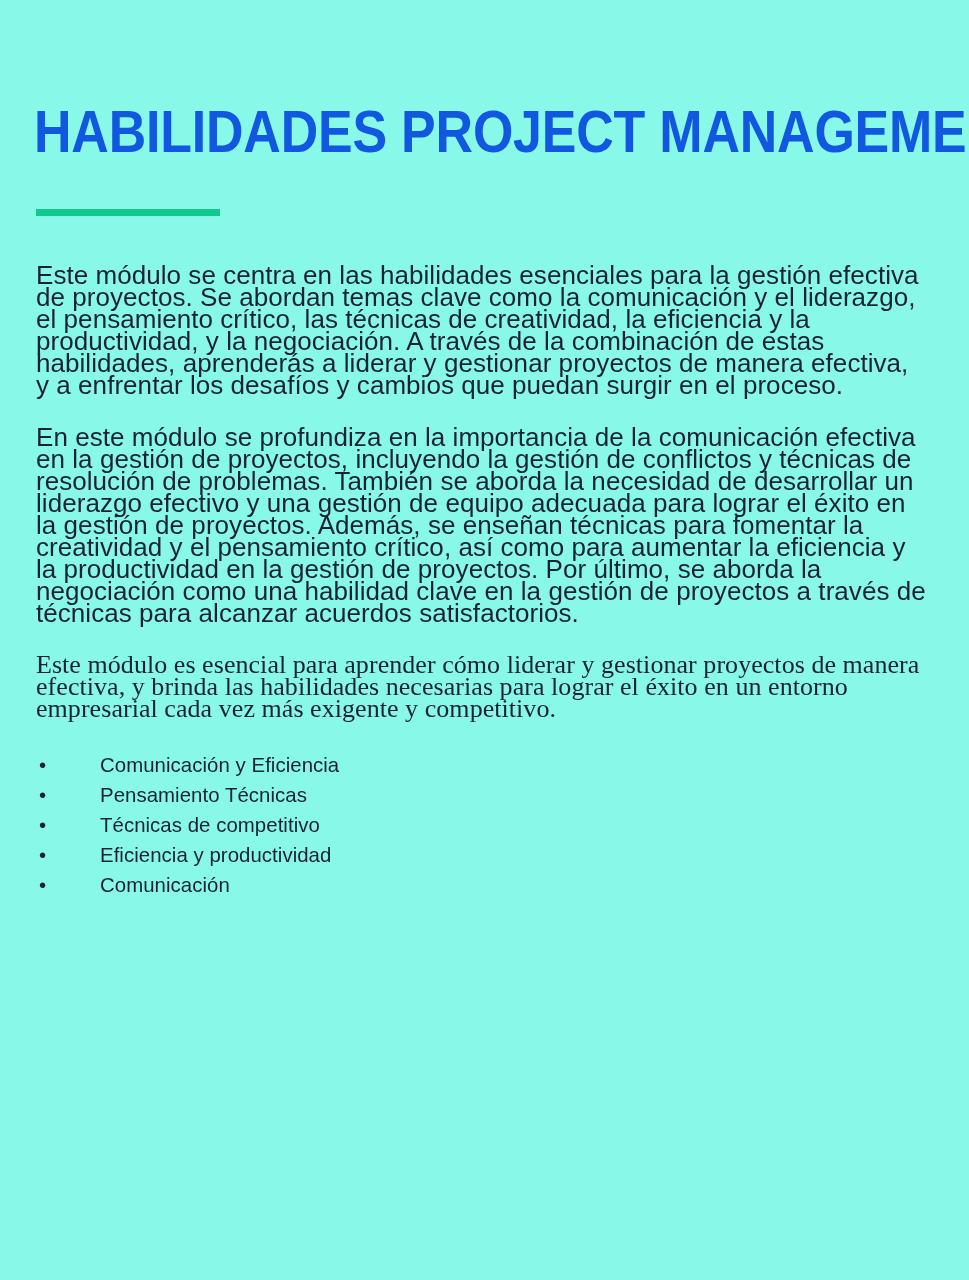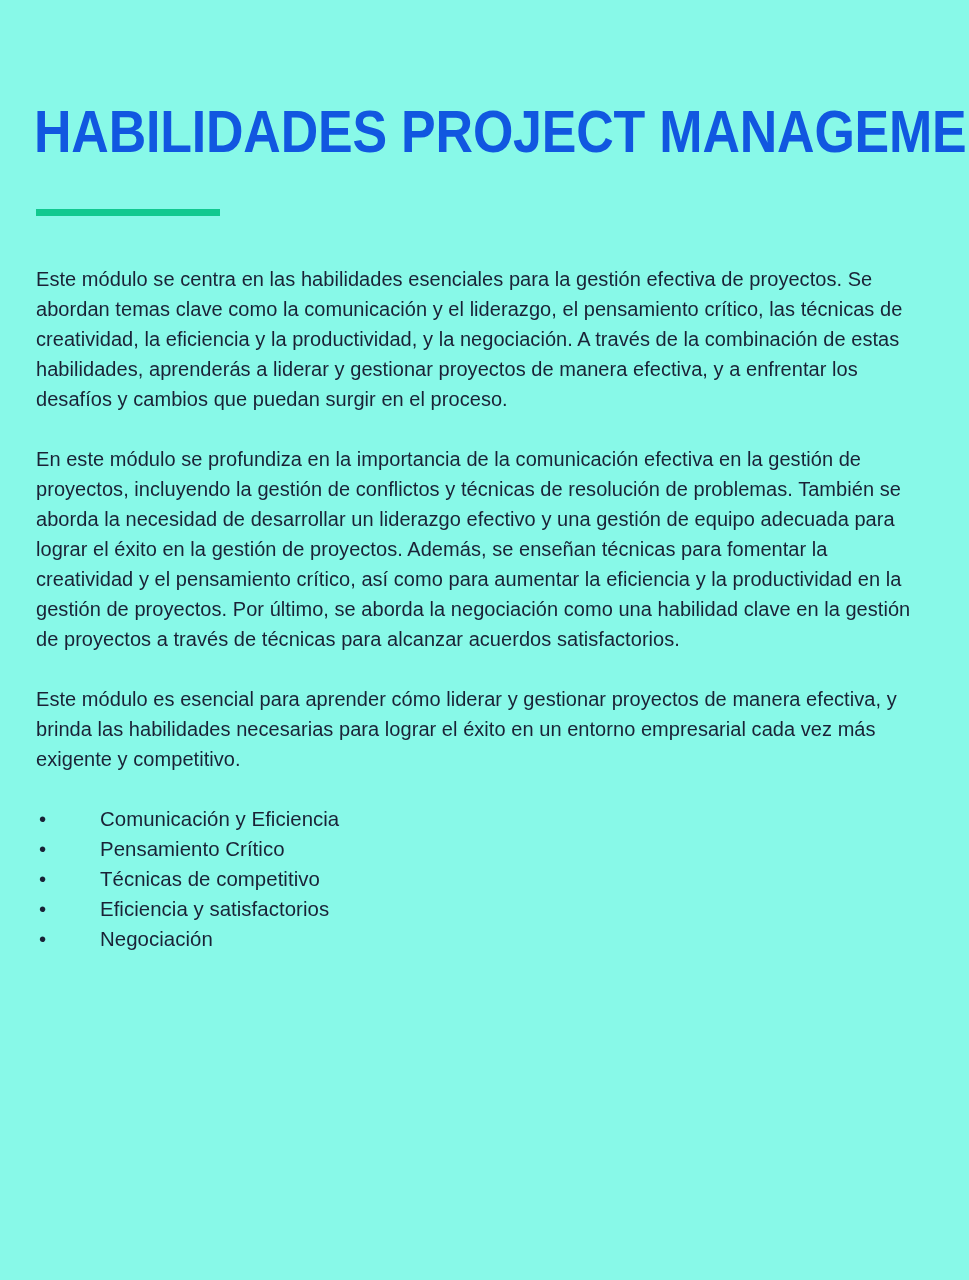--- a/index.html
+++ b/index.html
@@ -45,27 +45,28 @@
     background: #11c98f;
   }
   .body-block {
     position: absolute;
     left: 36px;
     top: 264px;
     width: 890px;
   }
   .para {
     margin: 0 0 30px 0;
-    font-size: 20px;
-    line-height: 30px;
+    font-size: 26px;
+    line-height: 22px;
     color: #1a2236;
     letter-spacing: 0.05px;
   }
   .para:last-of-type {
     margin-bottom: 16px;
+    font-family: Liberation Serif, serif;
   }
   .bullet-list {
     margin: 30px 0 0 0;
     padding: 0;
     list-style: none;
   }
   .bullet-item {
     position: relative;
     margin: 0;
     padding-left: 64px;
@@ -100,30 +101,30 @@
 
     <p class="para">Este módulo es esencial para aprender cómo liderar y gestionar proyectos de manera efectiva, y brinda las habilidades necesarias para lograr el éxito en un entorno empresarial cada vez más exigente y competitivo.</p>
 
     <ul class="bullet-list">
       <li class="bullet-item">
         <span class="bullet-dot">•</span>
         <span>Comunicación y Eficiencia</span>
       </li>
       <li class="bullet-item">
         <span class="bullet-dot">•</span>
-        <span>Pensamiento Crítico</span>
+        <span>Pensamiento Técnicas</span>
       </li>
       <li class="bullet-item">
         <span class="bullet-dot">•</span>
         <span>Técnicas de competitivo</span>
       </li>
       <li class="bullet-item">
         <span class="bullet-dot">•</span>
-        <span>Eficiencia y satisfactorios</span>
+        <span>Eficiencia y productividad</span>
       </li>
       <li class="bullet-item">
         <span class="bullet-dot">•</span>
-        <span>Negociación</span>
+        <span>Comunicación</span>
       </li>
     </ul>
 
   </div>
 </div>
 
 </body></html>

